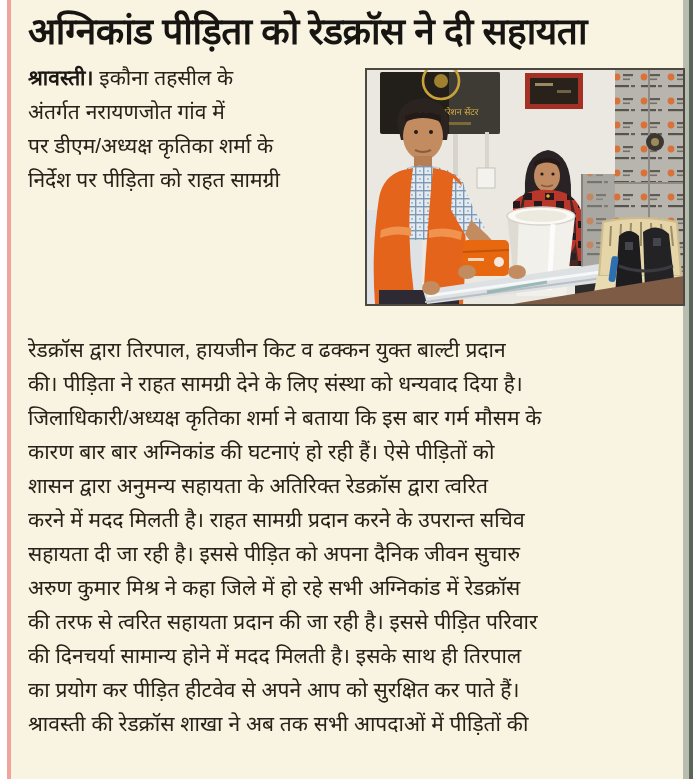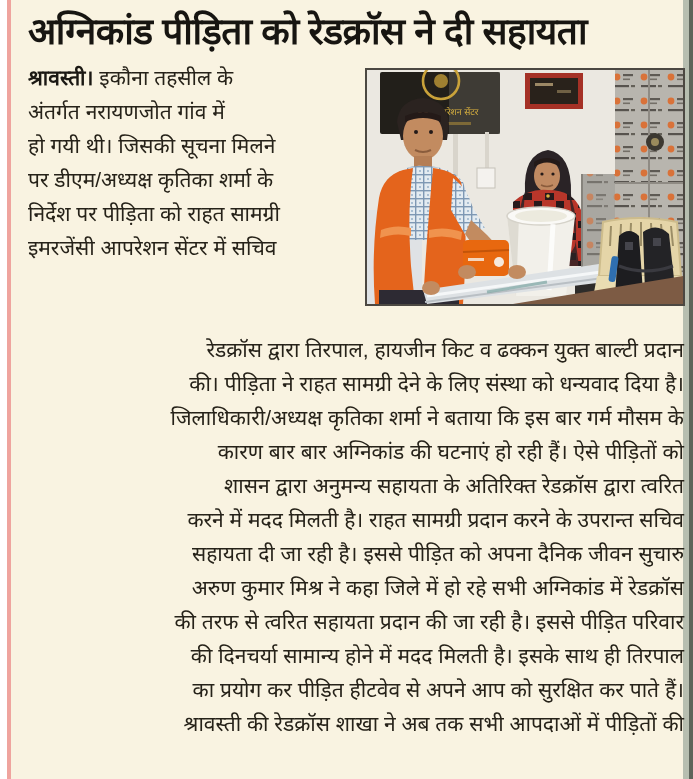--- a/index.html
+++ b/index.html
@@ -26,21 +26,21 @@
     position:absolute; left:28px; top:4px; width:648px; height:52px;
     font-size:37px; font-weight:800; color:#171511;
     letter-spacing:-0.5px; white-space:nowrap; overflow:hidden;
   }
 
   .col { position:absolute; color:#262219; }
   .col .bline {
     height:34px; line-height:34px; font-size:21px; white-space:nowrap; overflow:visible;
   }
   .col-narrow { left:28px; top:61px; width:340px; }
-  .col-wide   { left:28px; top:333px; width:656px;text-align:right; }
+  .col-wide   { left:28px; top:333px; width:656px; }
   .dateline { font-weight:700; color:#1b1813; }
 
   figure.photo {
     position:absolute; left:365px; top:68px; width:320px; height:238px;
     border:2px solid #4c4842; background:#e9e6df; overflow:hidden;
   }
   figure.photo svg { display:block; }
 </style>
 </head>
 <body>
@@ -199,24 +199,22 @@
         <rect x="243" y="186" width="7" height="26" rx="3" fill="#2f6fb0" transform="rotate(8 246 199)"></rect>
       </g>
 
       <path d="M146 234 L316 206 L316 234 Z" fill="#7d5b44"></path>
     </svg>
   </figure>
 
   <div class="col col-narrow">
     <div class="bline"><span class="dateline">श्रावस्ती।</span><span> इकौना तहसील के</span></div>
     <div class="bline">अंतर्गत नरायणजोत गांव में</div>
-    <div class="bline">हो गयी थी। जिसकी सूचना मिलने</div>
     <div class="bline">पर डीएम/अध्यक्ष कृतिका शर्मा के</div>
     <div class="bline">निर्देश पर पीड़िता को राहत सामग्री</div>
-    <div class="bline">इमरजेंसी आपरेशन सेंटर में सचिव</div>
   </div>
 
   <div class="col col-wide">
     <div class="bline">रेडक्रॉस द्वारा तिरपाल, हायजीन किट व ढक्कन युक्त बाल्टी प्रदान</div>
     <div class="bline">की। पीड़िता ने राहत सामग्री देने के लिए संस्था को धन्यवाद दिया है।</div>
     <div class="bline">जिलाधिकारी/अध्यक्ष कृतिका शर्मा ने बताया कि इस बार गर्म मौसम के</div>
     <div class="bline">कारण बार बार अग्निकांड की घटनाएं हो रही हैं। ऐसे पीड़ितों को</div>
     <div class="bline">शासन द्वारा अनुमन्य सहायता के अतिरिक्त रेडक्रॉस द्वारा त्वरित</div>
     <div class="bline">करने में मदद मिलती है। राहत सामग्री प्रदान करने के उपरान्त सचिव</div>
     <div class="bline">सहायता दी जा रही है। इससे पीड़ित को अपना दैनिक जीवन सुचारु</div>

